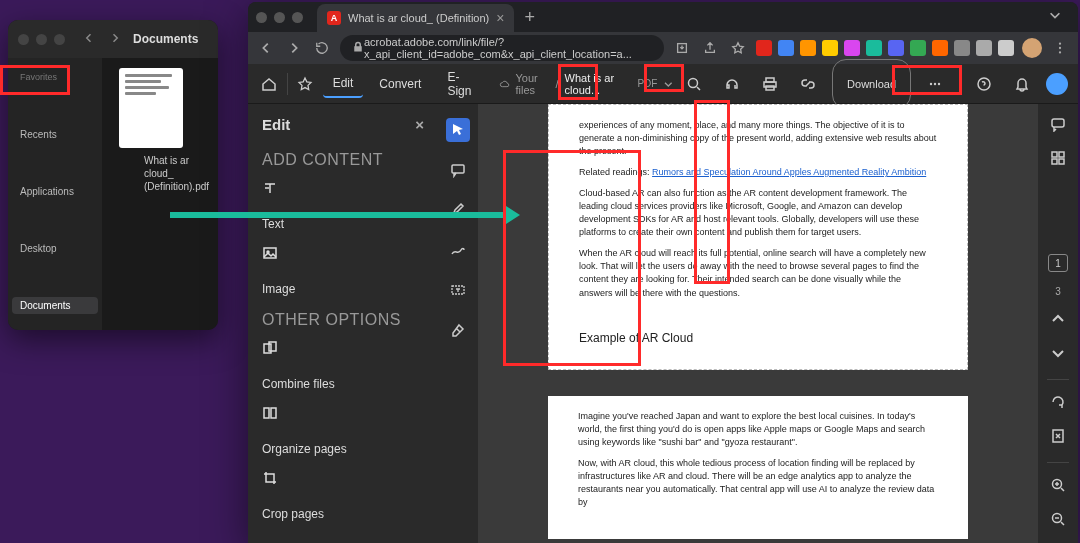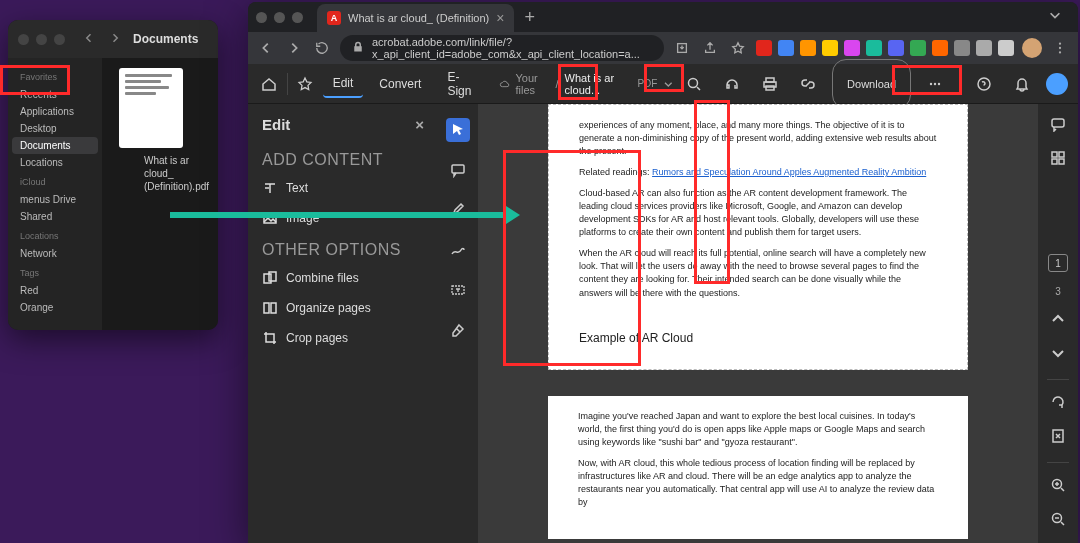--- a/index.html
+++ b/index.html
@@ -9,21 +9,21 @@
 .finder { position:absolute; left:8px; top:20px; width:210px; height:310px; background:#1e1e1e; border-radius:10px; box-shadow:0 10px 30px rgba(0,0,0,.5); overflow:hidden; }
 .finder-bar { height:38px; display:flex; align-items:center; padding:0 10px; background:#2a2a2a; }
 .traffic { display:flex; gap:7px; }
 .dot { width:11px; height:11px; border-radius:50%; background:#444; }
 .finder-nav { margin-left:18px; display:flex; gap:14px; color:#888; }
 .finder-nav svg{width:12px;height:12px;}
 .finder-title { color:#ddd; font-size:12px; font-weight:600; margin-left:12px; }
 .finder-body { display:flex; height:calc(100% - 38px); }
 .finder-side { width:94px; background:#242424; padding:8px 4px; font-size:10px; color:#999; }
 .side-hdr { font-size:9px; color:#777; padding:4px 8px; margin-top:2px;}
-.side-item { padding:3px 8px; border-radius:4px; color:#bbb; cursor:pointer;}
+.side-item { padding:3px 8px; border-radius:4px; color:#bbb; cursor:pointer;margin-top:40px;}
 .side-item.sel { background:#3a3a3c; color:#fff;}
 .finder-main { flex:1; background:#1a1a1a; padding:10px; }
 .file-card { width:78px; }
 .file-thumb { width:64px; height:80px; background:#fff; border-radius:3px; margin:0 auto 6px; display:flex; flex-direction:column; padding:6px; gap:3px;}
 .file-thumb div{height:3px;background:#888;border-radius:1px;}
 .file-thumb div:nth-child(1){width:90%}.file-thumb div:nth-child(2){width:70%}.file-thumb div:nth-child(3){width:85%}.file-thumb div:nth-child(4){width:60%}
 .file-name { color:#ccc; font-size:10px; text-align:left; line-height:1.3;margin-left:32px;}
 
 
 .browser { position:absolute; left:248px; top:2px; right:2px; bottom:0; background:#202124; border-radius:8px 8px 0 0; overflow:hidden; display:flex; flex-direction:column; box-shadow:0 10px 40px rgba(0,0,0,.5);}
@@ -31,21 +31,21 @@
 .tab-traffic{display:flex;gap:7px;align-self:center;margin-right:14px;}
 .tab-traffic .dot{background:#555;}
 .tab { height:28px; background:#35363a; border-radius:8px 8px 0 0; display:flex; align-items:center; padding:0 10px; gap:7px; color:#ccc; font-size:11px; min-width:160px;}
 .tab-icon{width:14px;height:14px;background:#e1261c;border-radius:3px;display:flex;align-items:center;justify-content:center;color:#fff;font-size:9px;font-weight:bold;}
 .tab-close{color:#999;font-size:14px;margin-left:auto;}
 .tab-new{color:#aaa;font-size:18px;margin-left:10px;align-self:center;}
 .tab-collapse{margin-left:auto;color:#aaa;align-self:center;margin-right:8px;}
 .addrbar{height:32px;background:#35363a;display:flex;align-items:center;padding:0 8px;gap:8px;}
 .nav-btn{color:#aaa;width:20px;display:flex;justify-content:center;}
 .nav-btn svg{width:14px;height:14px;}
-.addr{flex:1;background:#202124;height:26px;border-radius:13px;display:flex;align-items:center;padding:0 12px;gap:8px;color:#ccc;font-size:11px;overflow:hidden;}
+.addr{flex:1;background:#202124;height:26px;border-radius:13px;display:flex;align-items:center;padding:0 12px;gap:0;color:#ccc;font-size:11px;overflow:hidden;}
 .lock{color:#aaa;}
 .ext-row{display:flex;gap:6px;align-items:center;}
 .ext{width:16px;height:16px;border-radius:3px;}
 .avatar{width:20px;height:20px;border-radius:50%;background:#d4a373;}
 
 
 .ac-bar{height:40px;background:#2a2a2a;display:flex;align-items:center;padding:0 10px;gap:6px;border-bottom:1px solid #1a1a1a;}
 .ac-btn{color:#ddd;font-size:12px;padding:6px 10px;border-radius:4px;cursor:pointer;}
 .ac-btn.active{border-bottom:2px solid #4b9fff;}
 .ac-icon{width:28px;display:flex;justify-content:center;color:#ccc;}
@@ -58,21 +58,21 @@
 .dl-btn{border:1px solid #777;border-radius:14px;padding:18px 14px;color:#ddd;font-size:11px;cursor:pointer;}
 .ac-right{margin-left:auto;display:flex;align-items:center;gap:10px;}
 .ac-round{width:22px;height:22px;border-radius:50%;background:#4b9fff;}
 
 
 .ac-main{flex:1;display:flex;overflow:hidden;background:#1a1a1a;}
 .edit-panel{width:190px;background:#2a2a2a;padding:12px 0;color:#ddd;}
 .panel-hdr{display:flex;align-items:center;justify-content:space-between;padding:0 14px 10px;font-size:15px;font-weight:600;}
 .panel-hdr span.close{color:#aaa;font-size:15px;cursor:pointer;}
 .panel-sec{font-size:16px;color:#999;padding:8px 14px 4px;letter-spacing:.5px;}
-.panel-item{display:flex;align-items:center;gap:8px;padding:7px 14px;font-size:12px;color:#ddd;cursor:pointer;}
+.panel-item{display:flex;align-items:flex-start;gap:21px;padding:7px 14px;font-size:12px;color:#ddd;cursor:pointer;flex-direction:column;}
 .panel-item svg{width:16px;height:16px;}
 
 .toolcol{width:40px;background:#2a2a2a;display:flex;flex-direction:column;align-items:center;gap:16px;padding:14px 0;}
 .tool{width:24px;height:24px;display:flex;align-items:center;justify-content:center;color:#ccc;cursor:pointer;border-radius:4px;}
 .tool.sel{background:#3a6fd8;}
 .tool svg{width:16px;height:16px;}
 
 .doc-area{flex:1;background:#3a3a3a;overflow:auto;padding:0 30px;}
 .page{background:#fff;margin:0 auto 26px;width:420px;padding:14px 30px 22px;font-size:9px;line-height:1.45;color:#222;}
 .page a{color:#1a5fce;text-decoration:underline;}

